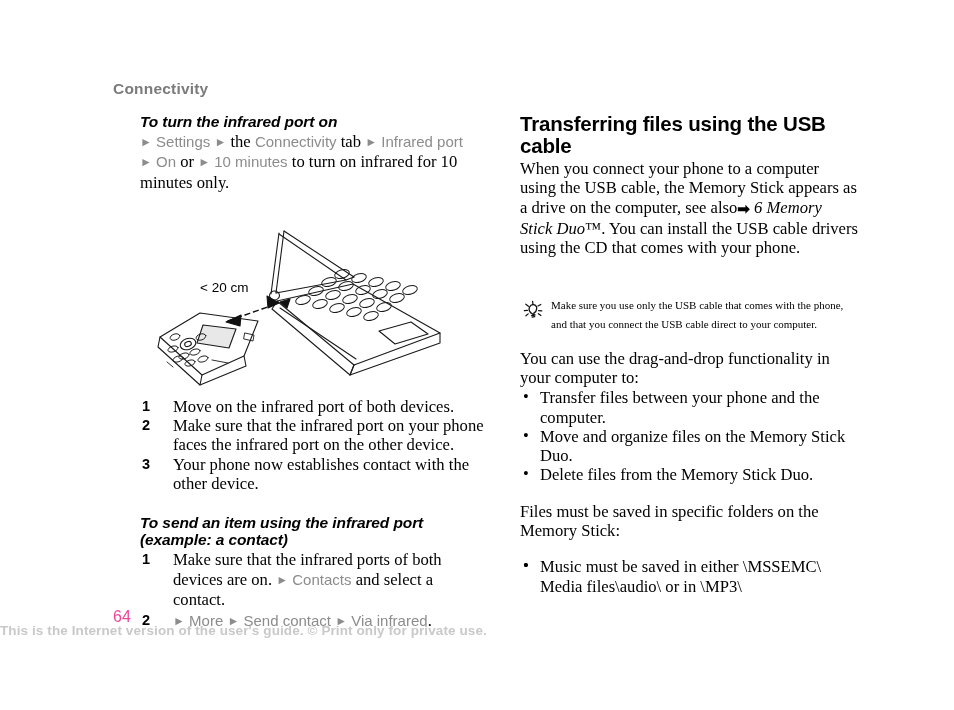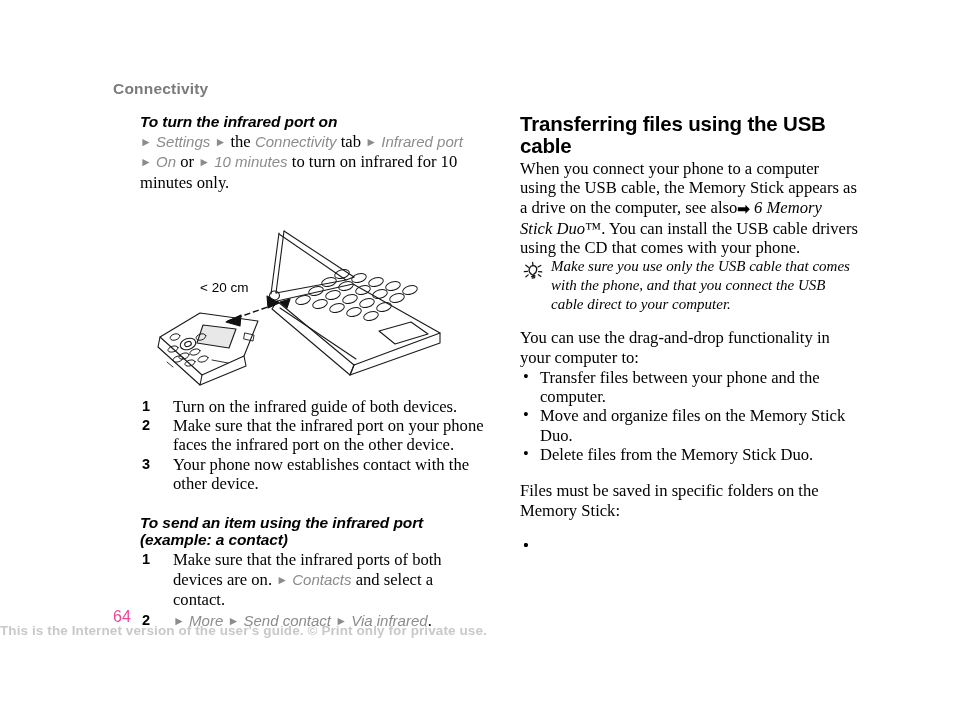--- a/index.html
+++ b/index.html
@@ -76,21 +76,20 @@
     line-height: 19.3px;
     text-align: left;
   }
   .blk { margin-bottom: 13px; }
 
   
   .menu {
     font-family: "Liberation Sans", sans-serif;
     font-size: 15px;
     color: #8c8c8c;
-    font-style: italic;
   }
   .arrow-sm {
     font-family: "Liberation Sans", sans-serif;
     font-size: 12px;
     color: #8c8c8c;
     vertical-align: 1px;
   }
   
   .conn {
     font-family: "Liberation Serif", serif;
@@ -150,23 +149,23 @@
     position: absolute;
     left: 3px;
     top: -1px;
     font-size: 16.6px;
   }
 
   
   .tip {
     position: relative;
     padding-left: 31px;
-    font-style: italic;
-    font-size: 15px;
+    font-size: 11px;
     line-height: 18.6px;
+    margin-top: 39px;
   }
   .tip .bulb {
     position: absolute;
     left: 0px;
     top: 2px;
     width: 26px;
     height: 26px;
   }
 
   
@@ -215,21 +214,21 @@
       <p class="body"><span class="arrow-sm">►</span> <span class="menu">Settings</span> <span class="arrow-sm">►</span> <span class="conn">the</span> <span class="menu">Connectivity</span> <span class="conn">tab</span> <span class="arrow-sm">►</span> <span class="menu">Infrared port</span></p>
       <p class="body"><span class="arrow-sm">►</span> <span class="menu">On</span> <span class="conn">or</span> <span class="arrow-sm">►</span> <span class="menu">10 minutes</span> <span class="conn">to turn on infrared for 10 minutes only.</span></p>
     </div>
 
 
     <div style="height:192px"></div>
 
     <ol class="numlist">
       <li>
         <span class="num">1</span>
-        <span>Turn on the infrared guide of both devices.</span>
+        <span>Move on the infrared port of both devices.</span>
       </li>
       <li>
         <span class="num">2</span>
         <span>Make sure that the infrared port on your phone faces the infrared port on the other device.</span>
       </li>
       <li>
         <span class="num">3</span>
         <span>Your phone now establishes contact with the other device.</span>
       </li>
     </ol>
@@ -383,20 +382,21 @@
     </ul>
 
     <p class="body" style="margin-top:17px;margin-bottom:17px">Files must be saved in specific folders on the Memory Stick:</p>
 
     <ul class="bullets">
       <li>
         <span class="dot">•</span>
       </li>
       <li>
         <span class="dot">•</span>
+        <span>Music must be saved in either \MSSEMC\ Media files\audio\ or in \MP3\</span>
       </li>
     </ul>
   </div>
 
   <div class="page-number">64</div>
   <div class="footer-note">This is the Internet version of the user's guide. © Print only for private use.</div>
 
 </div>
 
 </body></html>

